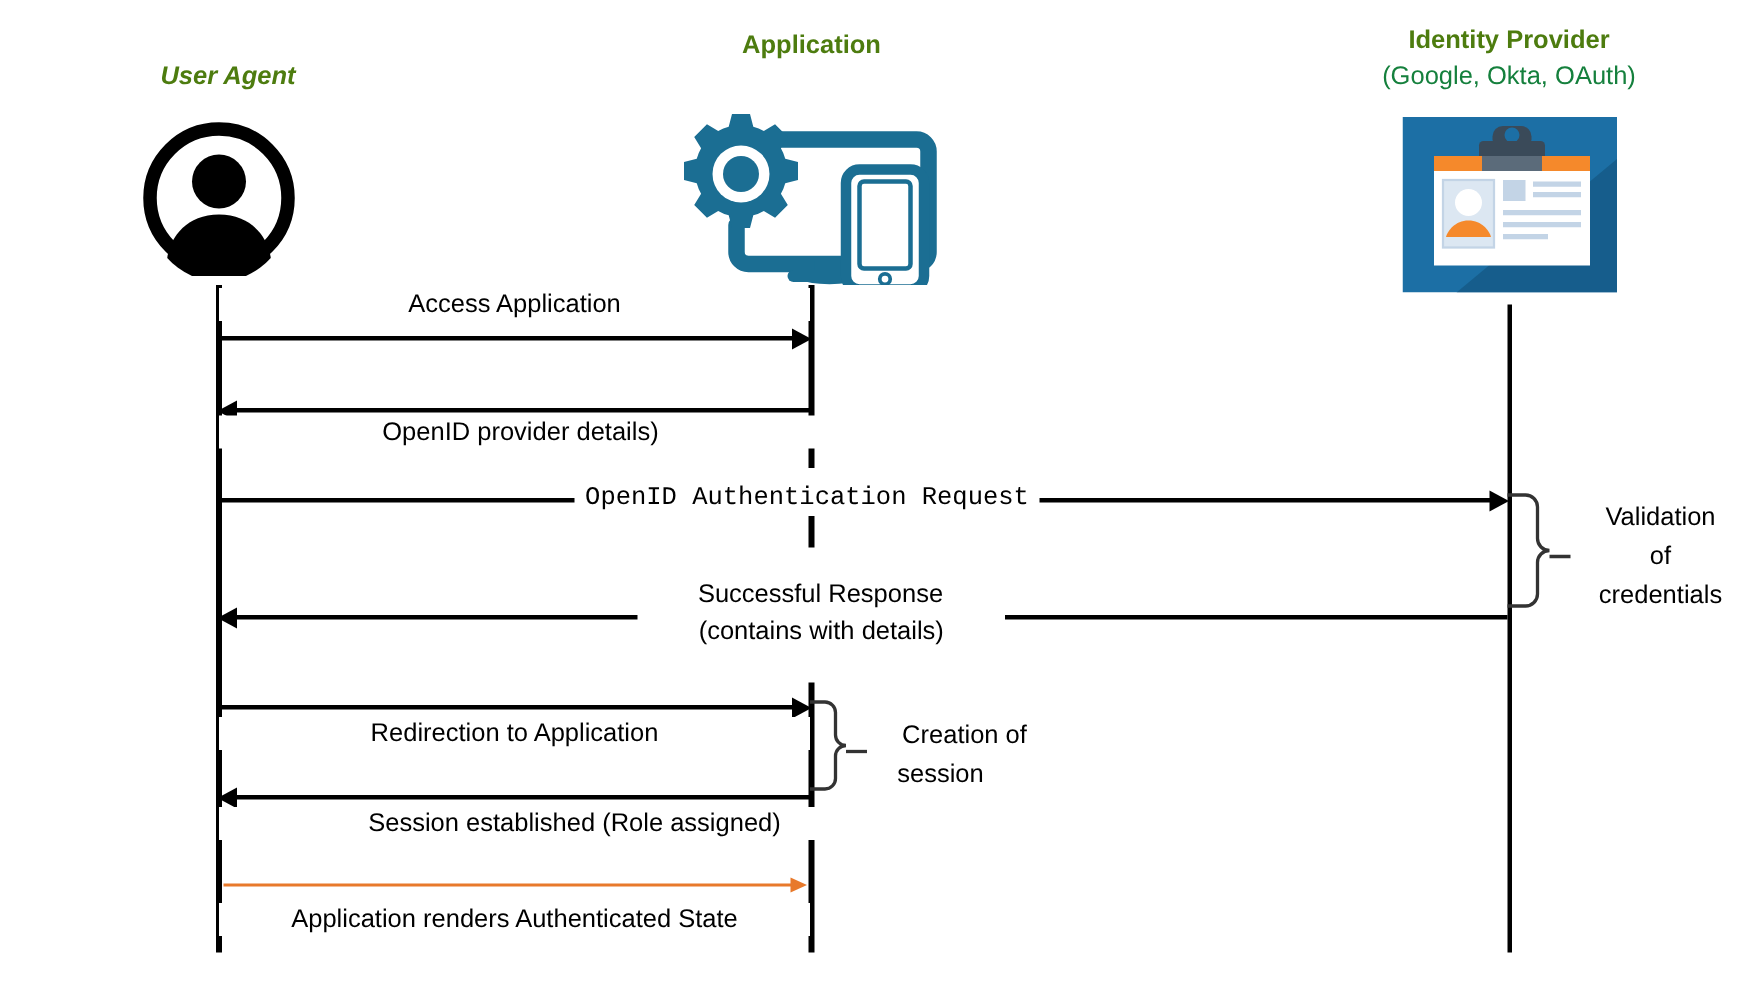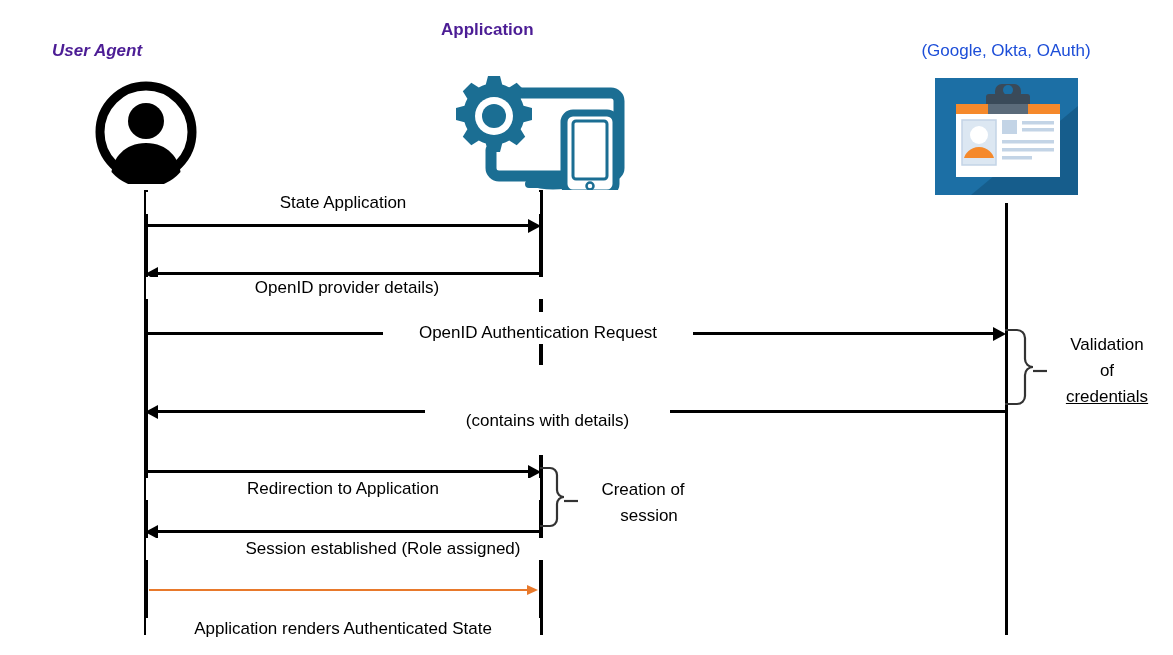--- a/index.html
+++ b/index.html
@@ -15,33 +15,34 @@
     position: relative;
     width: 1173px;
     height: 655px;
     background: #ffffff;
     overflow: hidden;
   }
 
   
   .actor-title {
     position: absolute;
+    text-align: center;
     font-weight: bold;
     font-size: 17px;
     line-height: 21px;
-    color: #4c1d95;
+    color: #4d7c0f;
     white-space: nowrap;
   }
   .actor-sub {
     position: absolute;
     text-align: center;
     font-weight: normal;
     font-size: 17px;
     line-height: 21px;
-    color: #1d4ed8;
+    color: #15803d;
     white-space: nowrap;
   }
   .actor-icon {
     position: absolute;
   }
 
   
   .lifeline {
     position: absolute;
     background: #000000;
@@ -133,20 +134,21 @@
       </g>
       <circle cx="43" cy="48" r="19" fill="#ffffff"></circle>
       <circle cx="43" cy="48" r="12" fill="#1B6E93"></circle>
 
       <rect x="113" y="45" width="52" height="80" rx="9" fill="#ffffff" stroke="#1B6E93" stroke-width="7"></rect>
       <rect x="122" y="53" width="34" height="58" rx="3" fill="#ffffff" stroke="#1B6E93" stroke-width="3"></rect>
       <circle cx="139" cy="118" r="3.5" fill="none" stroke="#1B6E93" stroke-width="2.5"></circle>
     </svg>
   </div>
 
+  <div class="actor-title" style="left:906px; top:16px; width:200px;">Identity Provider</div>
   <div class="actor-sub" style="left:906px; top:40px; width:200px;">(Google, Okta, OAuth)</div>
 
   <div class="actor-icon" style="left:935px; top:78px; width:143px; height:117px;">
     <svg width="143" height="117" viewBox="0 0 143 117" aria-hidden="true">
       <rect x="0" y="0" width="143" height="117" fill="#1C6FA5"></rect>
 
       <path d="M143 28 L143 117 L36 117 Z" fill="#155B87" opacity="0.85"></path>
 
       <rect x="60" y="6" width="26" height="16" rx="7" fill="#3A4A59"></rect>
       <circle cx="73" cy="12" r="5" fill="#1C6FA5"></circle>
@@ -171,61 +173,62 @@
   </div>
 
   <div class="lifeline" style="left:144px; top:190px; height:445px;"></div>
 
   <div class="lifeline" style="left:539px; top:190px; height:122px;"></div>
   <div class="lifeline-dash" style="left:539px; top:337px; height:28px;"></div>
   <div class="lifeline" style="left:539px; top:455px; height:180px;"></div>
 
   <div class="lifeline thin" style="left:1005px; top:203px; height:432px;"></div>
 
-  <div class="msg-label" style="left:146px; top:192px; width:394px;">State Application</div>
+  <div class="msg-label" style="left:146px; top:192px; width:394px;">Access Application</div>
   <div class="msg-line" style="left:146px; top:224px; width:384px;"></div>
   <div class="arrow-head right" style="left:528px; top:218.5px;"></div>
 
   <div class="msg-line" style="left:157px; top:272px; width:384px;"></div>
   <div class="arrow-head left" style="left:145px; top:266.5px;"></div>
   <div class="msg-label" style="left:146px; top:277px; width:402px;">OpenID provider details)</div>
 
   <div class="msg-line" style="left:146px; top:332px; width:849px;"></div>
   <div class="arrow-head right" style="left:993px; top:326.5px;"></div>
-  <div class="msg-label" style="left:383px; top:322px; width:310px;">OpenID Authentication Request</div>
+  <div class="msg-label" style="left:383px; top:322px; width:310px;font-family:Liberation Mono, monospace;">OpenID Authentication Request</div>
 
   <div class="msg-line" style="left:157px; top:410px; width:276px;"></div>
   <div class="msg-line" style="left:660px; top:410px; width:345px;"></div>
   <div class="arrow-head left" style="left:145px; top:404.5px;"></div>
+  <div class="msg-label" style="left:432px; top:385px; width:230px;">Successful Response</div>
   <div class="msg-label" style="left:425px; top:410px; width:245px;">(contains with details)</div>
 
   <div class="brace-wrap" style="left:1003px; top:328px; width:50px; height:86px;">
     <svg width="50" height="86" viewBox="0 0 50 86" aria-hidden="true">
       <path d="M2 2 h12 a8 8 0 0 1 8 8 v21 a8 8 0 0 0 8 8 a8 8 0 0 0 -8 8 v21 a8 8 0 0 1 -8 8 h-12" fill="none" stroke="#333333" stroke-width="2.2"></path>
       <line x1="30" y1="43" x2="44" y2="43" stroke="#333333" stroke-width="2.2"></line>
     </svg>
   </div>
   <div class="brace-label" style="left:1043px; top:334px; width:128px;">Validation</div>
   <div class="brace-label" style="left:1043px; top:360px; width:128px;">of</div>
-  <div class="brace-label" style="left:1043px; top:386px; width:128px;text-decoration:underline;">credentials</div>
+  <div class="brace-label" style="left:1043px; top:386px; width:128px;">credentials</div>
 
   <div class="msg-line" style="left:146px; top:470px; width:384px;"></div>
   <div class="arrow-head right" style="left:528px; top:464.5px;"></div>
   <div class="msg-label" style="left:146px; top:478px; width:394px;">Redirection to Application</div>
 
   <div class="msg-line" style="left:157px; top:530px; width:384px;"></div>
   <div class="arrow-head left" style="left:145px; top:524.5px;"></div>
   <div class="msg-label" style="left:146px; top:538px; width:474px;">Session established (Role assigned)</div>
 
   <div class="brace-wrap" style="left:538px; top:466px; width:50px; height:70px;">
     <svg width="50" height="70" viewBox="0 0 50 70" aria-hidden="true">
       <path d="M2 2 h10 a7 7 0 0 1 7 7 v15 a7 7 0 0 0 7 7 a7 7 0 0 0 -7 7 v15 a7 7 0 0 1 -7 7 h-10" fill="none" stroke="#333333" stroke-width="2.2"></path>
       <line x1="26" y1="35" x2="40" y2="35" stroke="#333333" stroke-width="2.2"></line>
     </svg>
   </div>
   <div class="brace-label" style="left:578px; top:479px; width:130px;">Creation of</div>
-  <div class="brace-label" style="left:584px; top:505px; width:130px;">session</div>
+  <div class="brace-label" style="left:562px; top:505px; width:130px;">session</div>
 
   <div class="msg-line orange" style="left:149px; top:589px; width:379px;"></div>
   <div class="arrow-head right orange" style="left:527px; top:585px;"></div>
-  <div class="msg-label" style="left:146px; top:602px; width:394px;margin-top:16px;">Application renders Authenticated State</div>
+  <div class="msg-label" style="left:146px; top:602px; width:394px;">Application renders Authenticated State</div>
 
 </div>
 
 </body></html>

